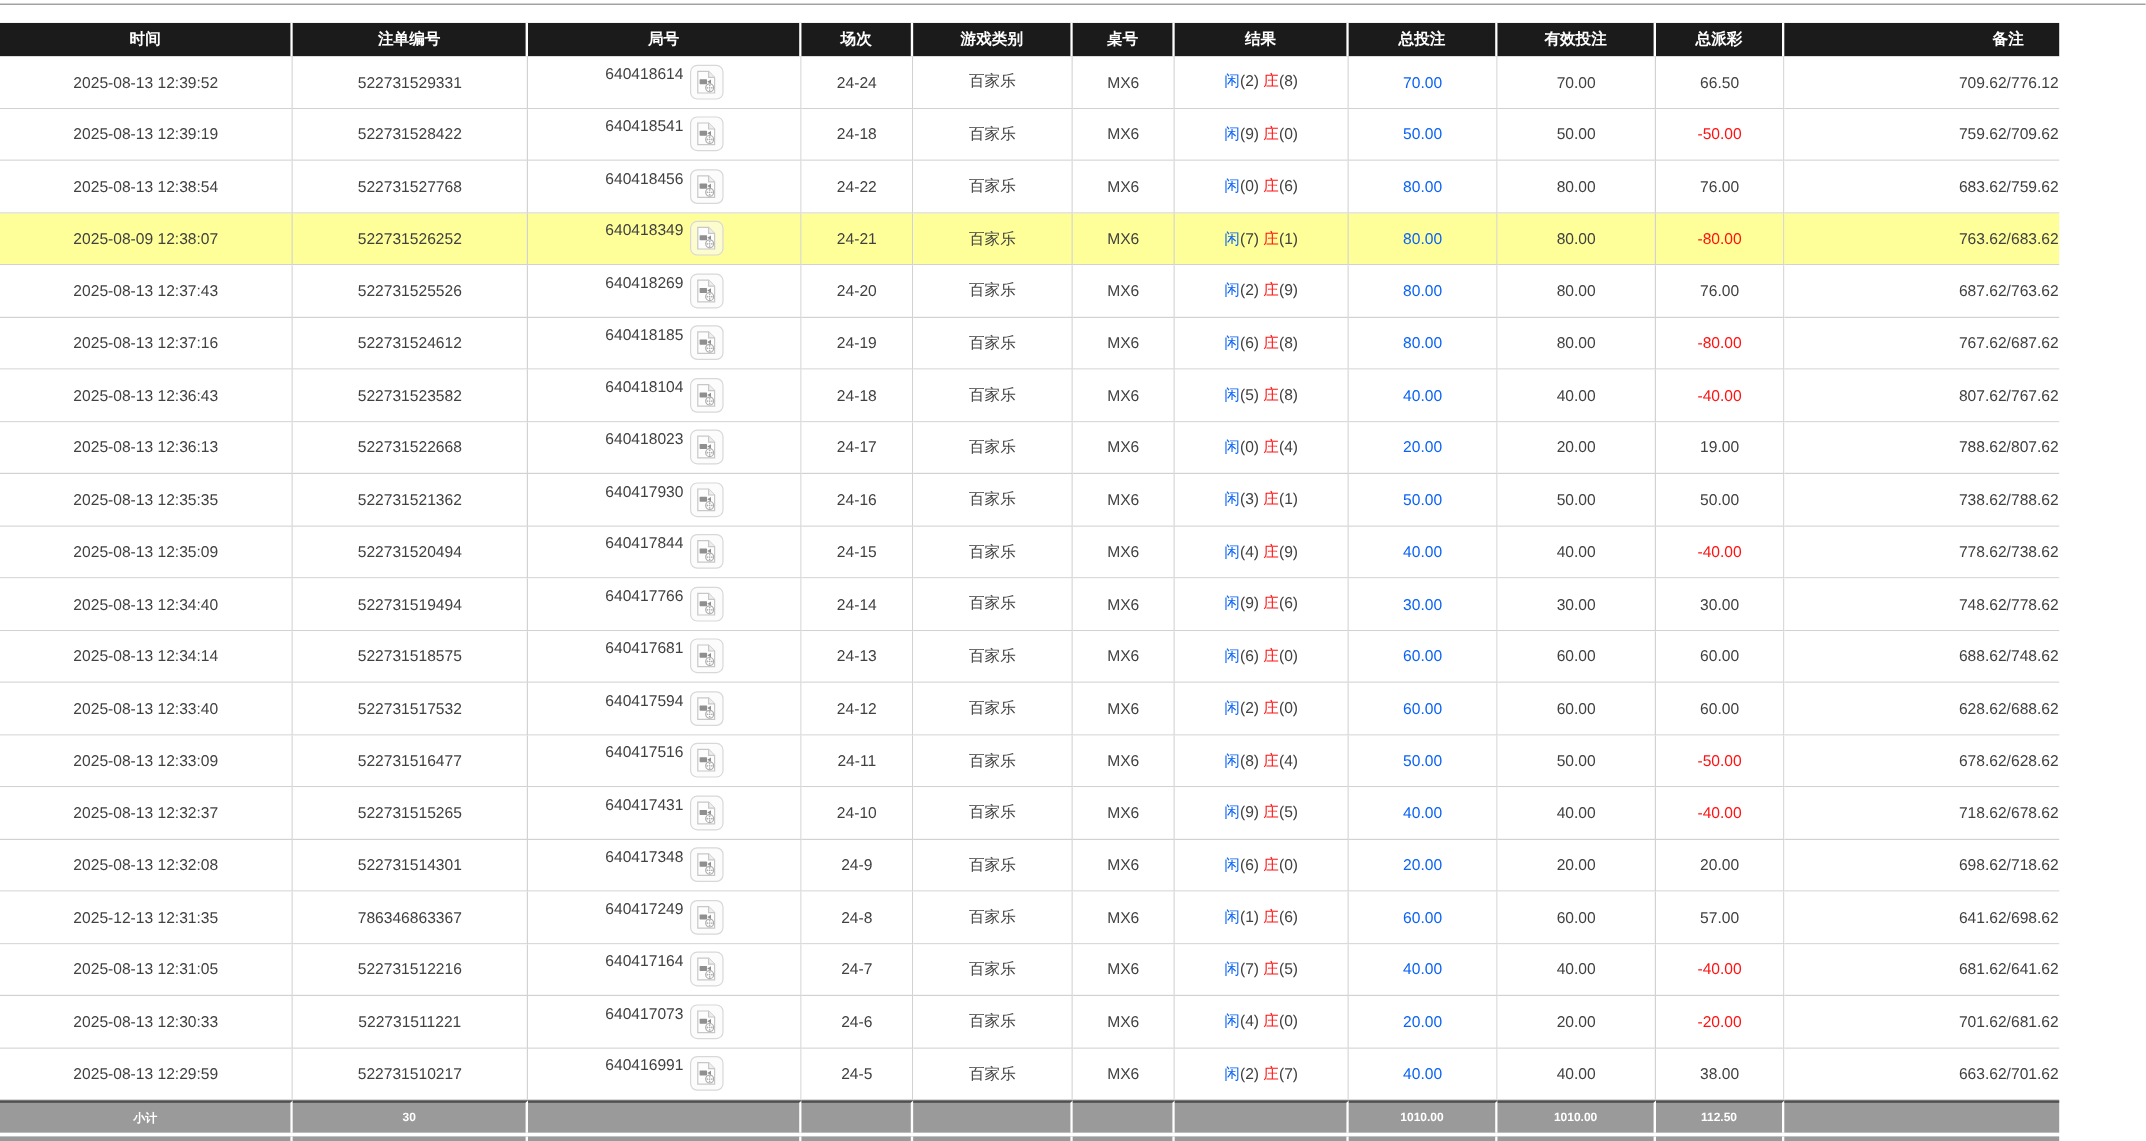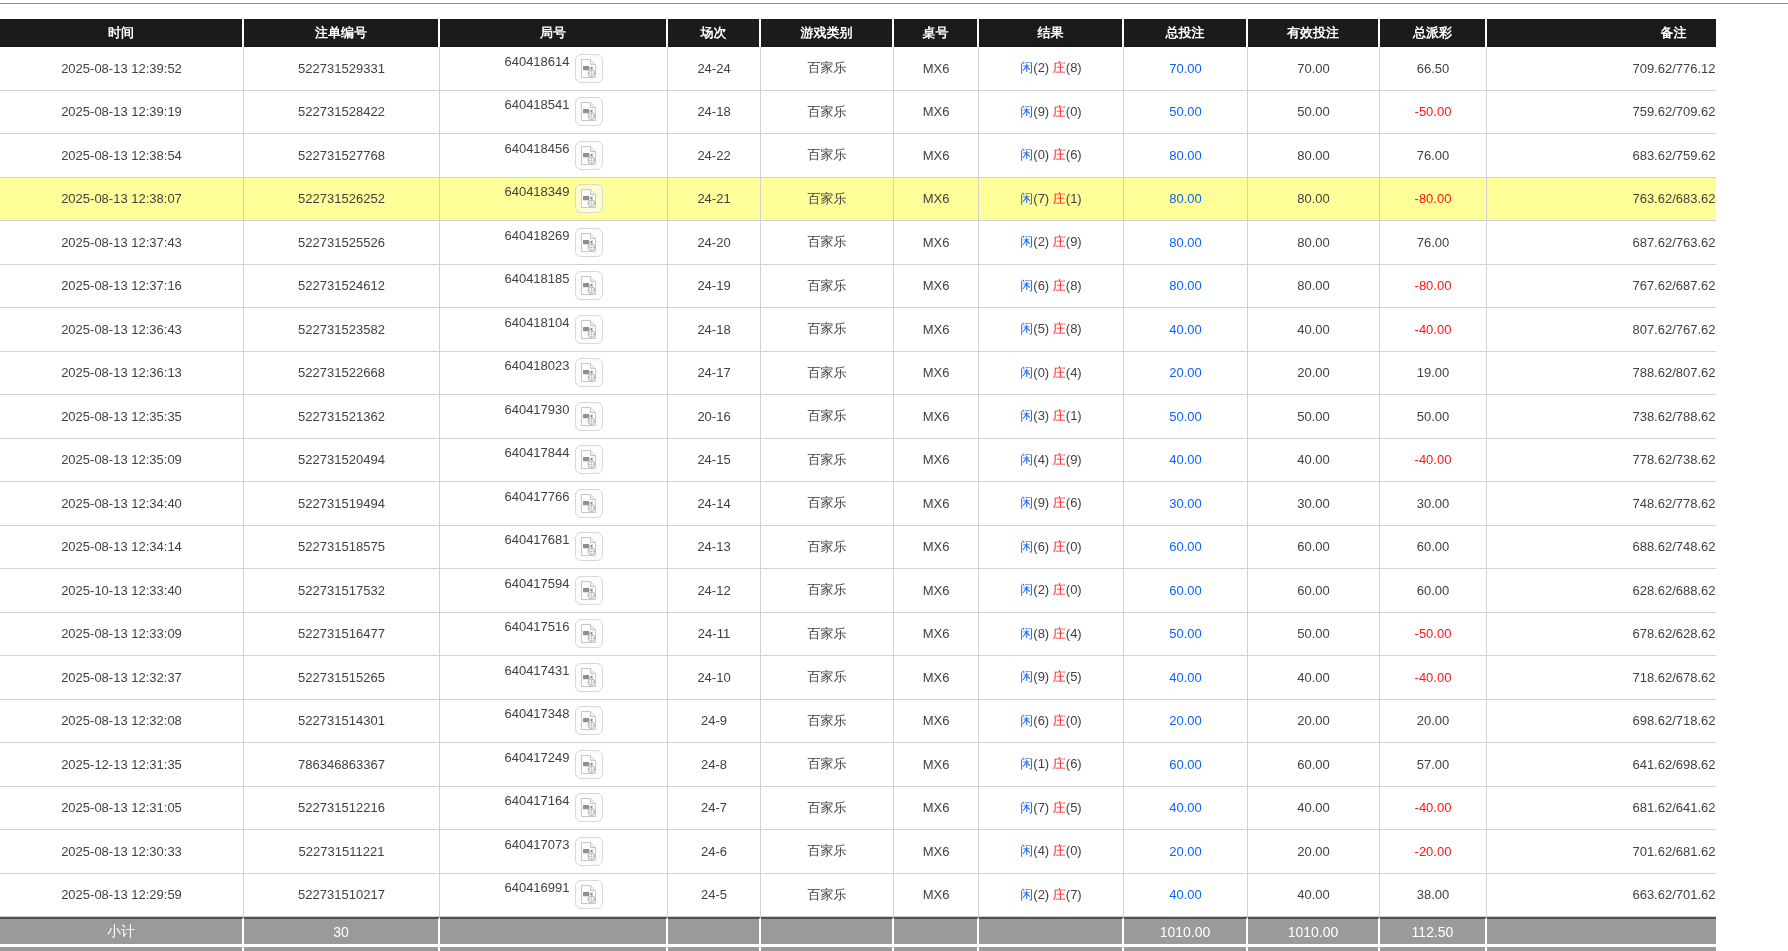--- a/index.html
+++ b/index.html
@@ -26,21 +26,21 @@
   .red{color:var(--red,#ff1212);}
   .bet-link{color:var(--blue,#0b63f6);cursor:pointer;}
   .round-wrap{display:flex;justify-content:center;gap:5px;}
   .video-btn{
     width:28px;height:29px;border:1px solid #d8d8d8;border-radius:6px;
     background:rgba(249,249,249,.55);display:flex;align-items:center;justify-content:center;
     padding:0;cursor:pointer;
   }
   tfoot td.sub{
     height:27px;background:var(--subtotal_bg,#9a9a9a);color:var(--subtotal_text,#fff);
-    font-weight:normal;font-size:14px;
+    font-weight:bold;font-size:10px;
     border-right:2px solid #fff;border-top:2px solid var(--border_dark,#4f4f4f);
   }
   .gap{height:3px;background:#fff;}
   table.sliver td{height:25px;background:var(--subtotal_bg,#9a9a9a);border-right:2px solid #fff;}
 </style>
 </head>
 <body>
 
 <div class="top-rule"></div>
 
@@ -162,21 +162,21 @@
           <td>24-22</td>
           <td>百家乐</td>
           <td>MX6</td>
           <td><span class="blue">闲</span>(0) <span class="red">庄</span>(6)</td>
           <td><span class="bet-link">80.00</span></td>
           <td>80.00</td>
           <td>76.00</td>
           <td>683.62/759.62</td>
         </tr>
         <tr class="hl">
-          <td>2025-08-13 12:38:07</td>
+          <td>2025-08-09 12:38:07</td>
           <td>522731526252</td>
           <td>
             <div class="round-wrap">
        <span>640418349</span>
        <button class="video-btn">
                 <svg width="19" height="21" viewBox="0 0 19 21" aria-hidden="true">
     <path d="M2.5 1.5 h9 l5 5 v13 h-14 z" fill="#fdfdfd" stroke="#c7c7c7"></path>
     <path d="M11.5 1.5 v5 h5" fill="#efefef" stroke="#c7c7c7"></path>
     <rect x="4" y="8" width="6.2" height="4.2" rx="0.6" fill="#8f8f8f"></rect>
     <path d="M10.4 10.1 l3.1 -1.9 v3.8 z" fill="#8f8f8f"></path>
@@ -338,21 +338,21 @@
     <circle cx="12.4" cy="15.2" r="3.3" fill="#ffffff" stroke="#adadad"></circle>
     <circle cx="12.4" cy="15.2" r="0.7" fill="#adadad"></circle>
     <circle cx="12.4" cy="13.3" r="0.7" fill="#adadad"></circle>
     <circle cx="12.4" cy="17.1" r="0.7" fill="#adadad"></circle>
     <circle cx="10.6" cy="15.2" r="0.7" fill="#adadad"></circle>
     <circle cx="14.2" cy="15.2" r="0.7" fill="#adadad"></circle>
   </svg>
               </button>
      </div>
           </td>
-          <td>20-16</td>
+          <td>24-16</td>
           <td>百家乐</td>
           <td>MX6</td>
           <td><span class="blue">闲</span>(3) <span class="red">庄</span>(1)</td>
           <td><span class="bet-link">50.00</span></td>
           <td>50.00</td>
           <td>50.00</td>
           <td>738.62/788.62</td>
         </tr>
         <tr>
           <td>2025-08-13 12:35:09</td>
@@ -441,21 +441,21 @@
           <td>24-13</td>
           <td>百家乐</td>
           <td>MX6</td>
           <td><span class="blue">闲</span>(6) <span class="red">庄</span>(0)</td>
           <td><span class="bet-link">60.00</span></td>
           <td>60.00</td>
           <td>60.00</td>
           <td>688.62/748.62</td>
         </tr>
         <tr>
-          <td>2025-10-13 12:33:40</td>
+          <td>2025-08-13 12:33:40</td>
           <td>522731517532</td>
           <td>
             <div class="round-wrap">
        <span>640417594</span>
        <button class="video-btn">
                 <svg width="19" height="21" viewBox="0 0 19 21" aria-hidden="true">
     <path d="M2.5 1.5 h9 l5 5 v13 h-14 z" fill="#fdfdfd" stroke="#c7c7c7"></path>
     <path d="M11.5 1.5 v5 h5" fill="#efefef" stroke="#c7c7c7"></path>
     <rect x="4" y="8" width="6.2" height="4.2" rx="0.6" fill="#8f8f8f"></rect>
     <path d="M10.4 10.1 l3.1 -1.9 v3.8 z" fill="#8f8f8f"></path>

